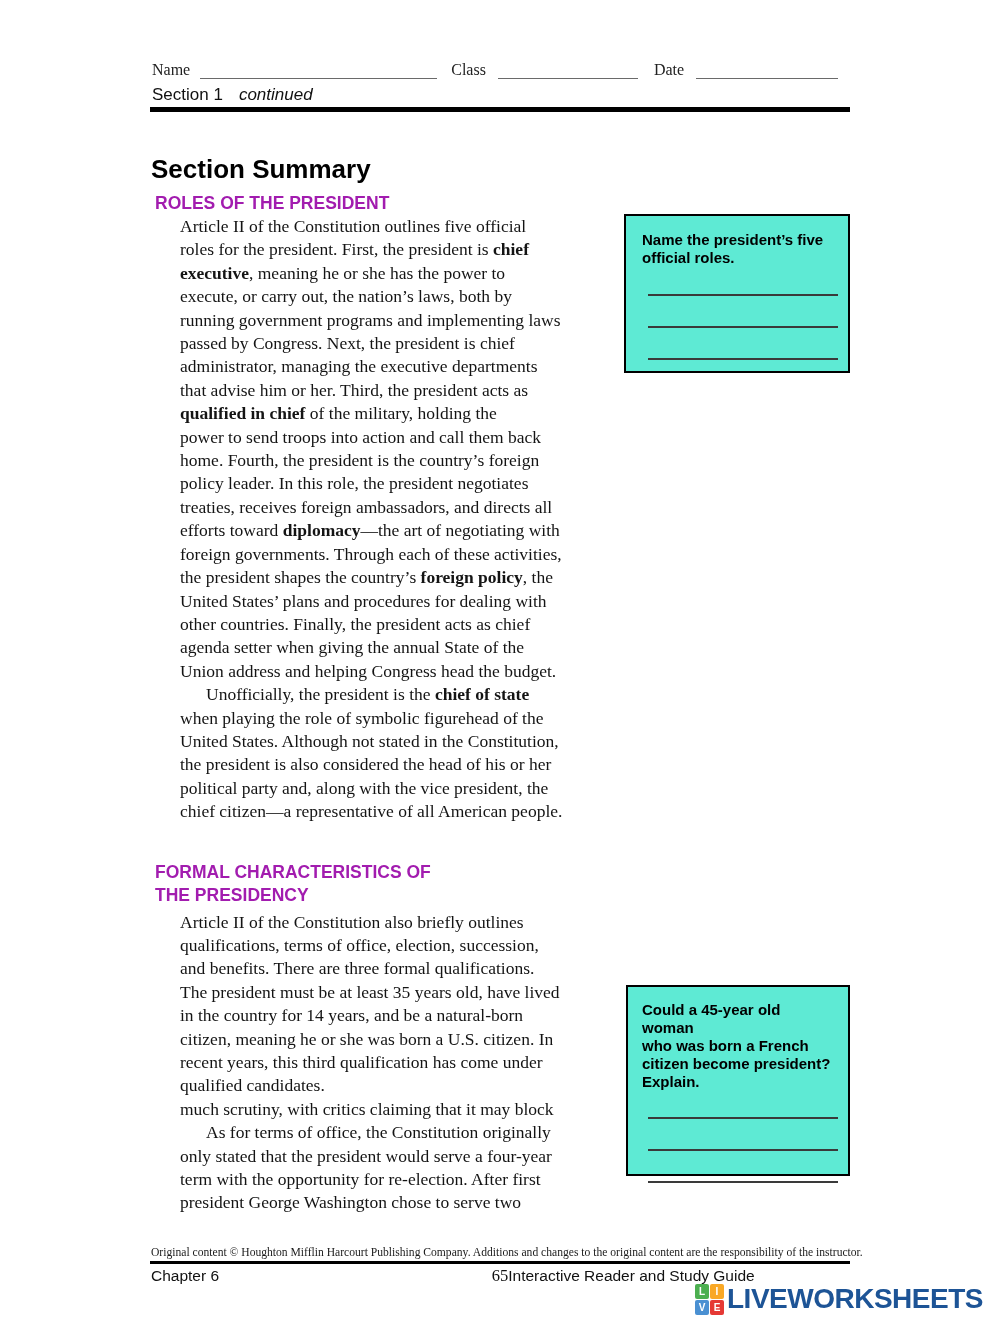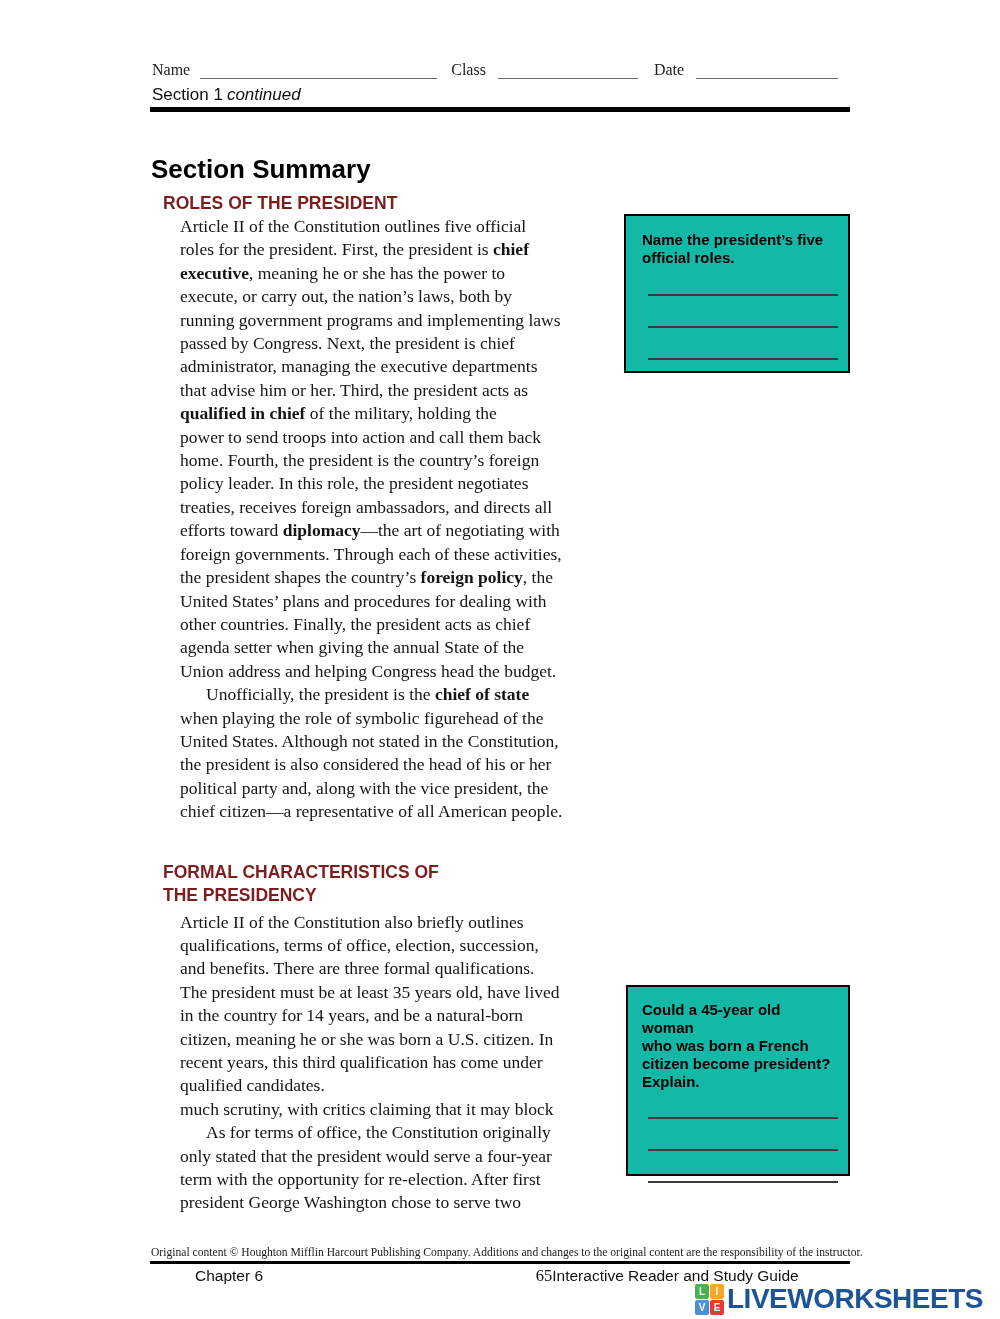--- a/index.html
+++ b/index.html
@@ -8,48 +8,48 @@
 
   
   .header-row{position:absolute;left:152px;top:60px;width:702px;display:flex;align-items:flex-end;font-size:16px;color:#222;}
   .hlabel{line-height:20px;white-space:nowrap;}
   .blank{border-bottom:1.5px solid #6a6a6a;height:18px;}
   .name-blank{width:237px;margin:0 14px 1px 10px;}
   .class-blank{width:140px;margin:0 16px 1px 12px;}
   .date-blank{width:142px;margin:0 0 1px 12px;}
 
   .section-line{position:absolute;left:152px;top:85px;font-family:"Liberation Sans",sans-serif;font-size:17px;color:#111;}
-  .section-line i{margin-left:4px;}
+  .section-line i{margin-left:16px;}
   .thick-rule{position:absolute;left:150px;top:107px;width:700px;height:5px;background:#000;}
 
   
   .content-col{position:absolute;left:151px;top:155px;width:452px;}
   .title{font-family:"Liberation Sans",sans-serif;font-weight:bold;font-size:26px;line-height:28px;margin:0;color:#000;letter-spacing:0;}
-  .h2{font-family:"Liberation Sans",sans-serif;font-weight:bold;font-size:17.5px;line-height:23px;margin:9px 0 0 12px;color:#7f1d1d;}
+  .h2{font-family:"Liberation Sans",sans-serif;font-weight:bold;font-size:17.5px;line-height:23px;margin:9px 0 0 4px;color:#a21caf;}
   .h2.h2-spaced{margin-top:37px;margin-bottom:4px;}
   .para{font-size:17.5px;line-height:23.4px;color:#141414;margin-left:29px;}
   .para .line{white-space:nowrap;}
   .para.indent .line:first-child{text-indent:26px;}
 
   
-  .sidebox{position:absolute;border:2px solid #000;background:#14b8a6;box-sizing:border-box;
+  .sidebox{position:absolute;border:2px solid #000;background:#5eead4;box-sizing:border-box;
            font-family:"Liberation Sans",sans-serif;}
   .box1{left:624px;top:214px;width:226px;height:159px;padding:15px 16px 0;}
   .box2{left:626px;top:985px;width:224px;height:191px;padding:14px 14px 0;}
   .box-prompt{font-weight:bold;font-size:15px;line-height:18px;color:#000;}
   .blank-line{height:0;border-bottom:2px solid #3a3a3a;width:190px;margin-left:6px;}
   .box-blanks .blank-line{margin-top:30px;}
   .box1 .box-blanks .blank-line:first-child{margin-top:27px;}
   .box2 .box-blanks .blank-line:first-child{margin-top:26px;}
 
   
   .footer-copyright{position:absolute;left:151px;top:1246px;width:698px;font-size:11.6px;line-height:13px;color:#1a1a1a;white-space:nowrap;}
   .footer-rule{position:absolute;left:150px;top:1261px;width:700px;height:3px;background:#000;}
   .footer-row{position:absolute;left:151px;top:1266px;width:698px;display:flex;align-items:baseline;
-              font-family:"Liberation Sans",sans-serif;font-size:15.5px;color:#111;margin-left:44px;}
+              font-family:"Liberation Sans",sans-serif;font-size:15.5px;color:#111;}
   .fr-left{flex:1;text-align:left;}
   .fr-center{font-family:"Liberation Serif",serif;font-size:16.5px;}
   .fr-right{flex:1;text-align:left;}
 
   
   .logo{position:absolute;left:695px;top:1283px;display:flex;align-items:center;gap:3px;cursor:pointer;}
   .logo-grid{display:grid;grid-template-columns:14px 14px;grid-template-rows:15px 15px;gap:1px;}
   .logo-tile{display:flex;align-items:center;justify-content:center;color:#fff;
              font-family:"Liberation Sans",sans-serif;font-weight:bold;font-size:10px;border-radius:2px;}
   .logo-text{font-family:"Liberation Sans",sans-serif;font-weight:bold;font-size:28px;line-height:32px;letter-spacing:-0.5px;}

